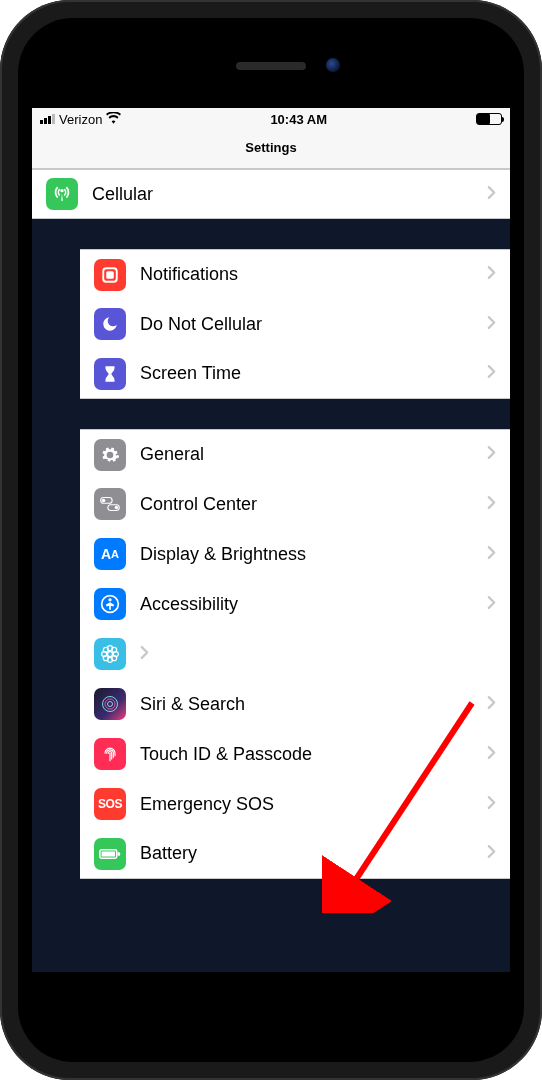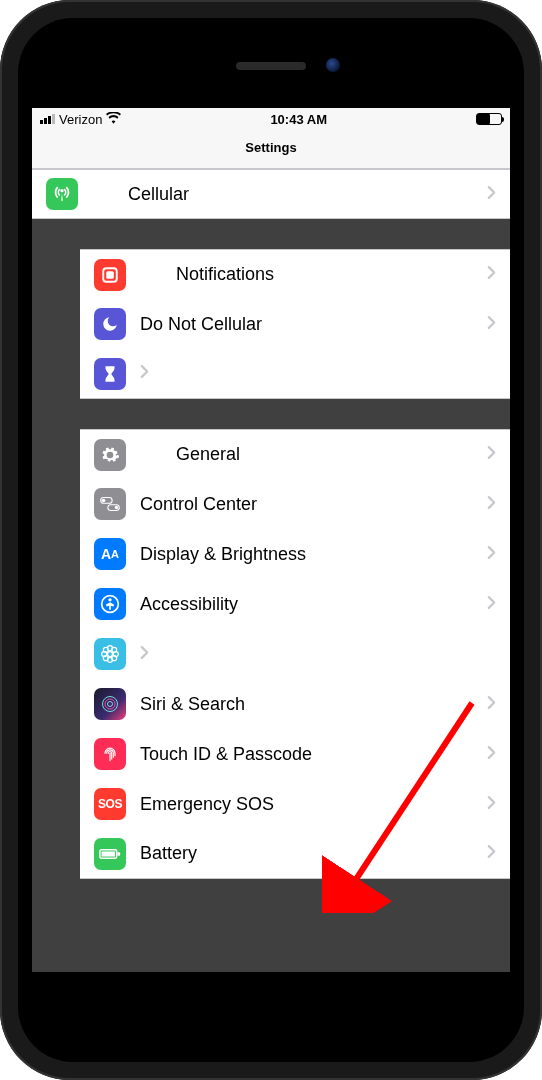--- a/index.html
+++ b/index.html
@@ -43,21 +43,21 @@
     left: calc(50% + 55px);
     width: 14px;
     height: 14px;
     background: radial-gradient(circle at 40% 40%, #2c4a8f 0%, #0a1838 70%);
     border-radius: 50%;
   }
 
   .screen {
     width: 100%;
     height: 100%;
-    background: #404040;
+    background: #0f172a;
     overflow: hidden;
     position: relative;
     display: flex;
     flex-direction: column;
   }
 
   
   .status-bar {
     height: 22px;
     background: #f7f7f7;
@@ -105,21 +105,21 @@
   .group:first-child { margin-top: 0; }
 
   .row {
     display: flex;
     align-items: center;
     background: #fff;
     height: 50px;
     padding: 0 14px 0 14px;
     position: relative;
   }
-  .group .row:first-child { border-top: 1px solid #c8c8cc; gap: 36px; }
+  .group .row:first-child { border-top: 1px solid #c8c8cc; }
   .group .row { border-bottom: 1px solid #c8c8cc; }
   .group .row:not(:last-child)::after{
     content:''; position:absolute; left:58px; right:0; bottom:-1px;
     height:1px; background:#c8c8cc;
   }
   .group .row:not(:last-child){ border-bottom: none; }
 
   .icon-box {
     width: 32px; height: 32px; border-radius: 7px;
     display: flex; align-items: center; justify-content: center;
@@ -228,20 +228,21 @@
               <div class="chevron"><svg viewBox="0 0 10 16">
                   <path fill="none" stroke="#c7c7cc" stroke-width="2.5" stroke-linecap="round" stroke-linejoin="round" d="M2 2l6 6-6 6"></path>
                 </svg></div>
             </div>
             <div class="row">
               <div class="icon-box ic-screentime">
                 <svg width="16" height="18" viewBox="0 0 24 28">
                   <path fill="#fff" d="M5 2h14v3c0 4-4 6-5 9 1 3 5 5 5 9v3H5v-3c0-4 4-6 5-9-1-3-5-5-5-9V2z"></path>
                 </svg>
               </div>
+              <div class="row-label">Screen Time</div>
               <div class="chevron"><svg viewBox="0 0 10 16">
                   <path fill="none" stroke="#c7c7cc" stroke-width="2.5" stroke-linecap="round" stroke-linejoin="round" d="M2 2l6 6-6 6"></path>
                 </svg></div>
             </div>
           </div>
           <div class="group">
             <div class="row">
               <div class="icon-box ic-general">
                 <svg width="20" height="20" viewBox="0 0 24 24">
                   <path fill="#fff" d="M12 8a4 4 0 100 8 4 4 0 000-8zm9 4l2 1-1 3-2-.5a8 8 0 01-1.5 1.5l.5 2-3 1-1-2h-2l-1 2-3-1 .5-2A8 8 0 016 16.5L4 17l-1-3 2-1v-2l-2-1 1-3 2 .5A8 8 0 017.5 6L7 4l3-1 1 2h2l1-2 3 1-.5 2A8 8 0 0118 7.5l2-.5 1 3-2 1v2z"></path>

